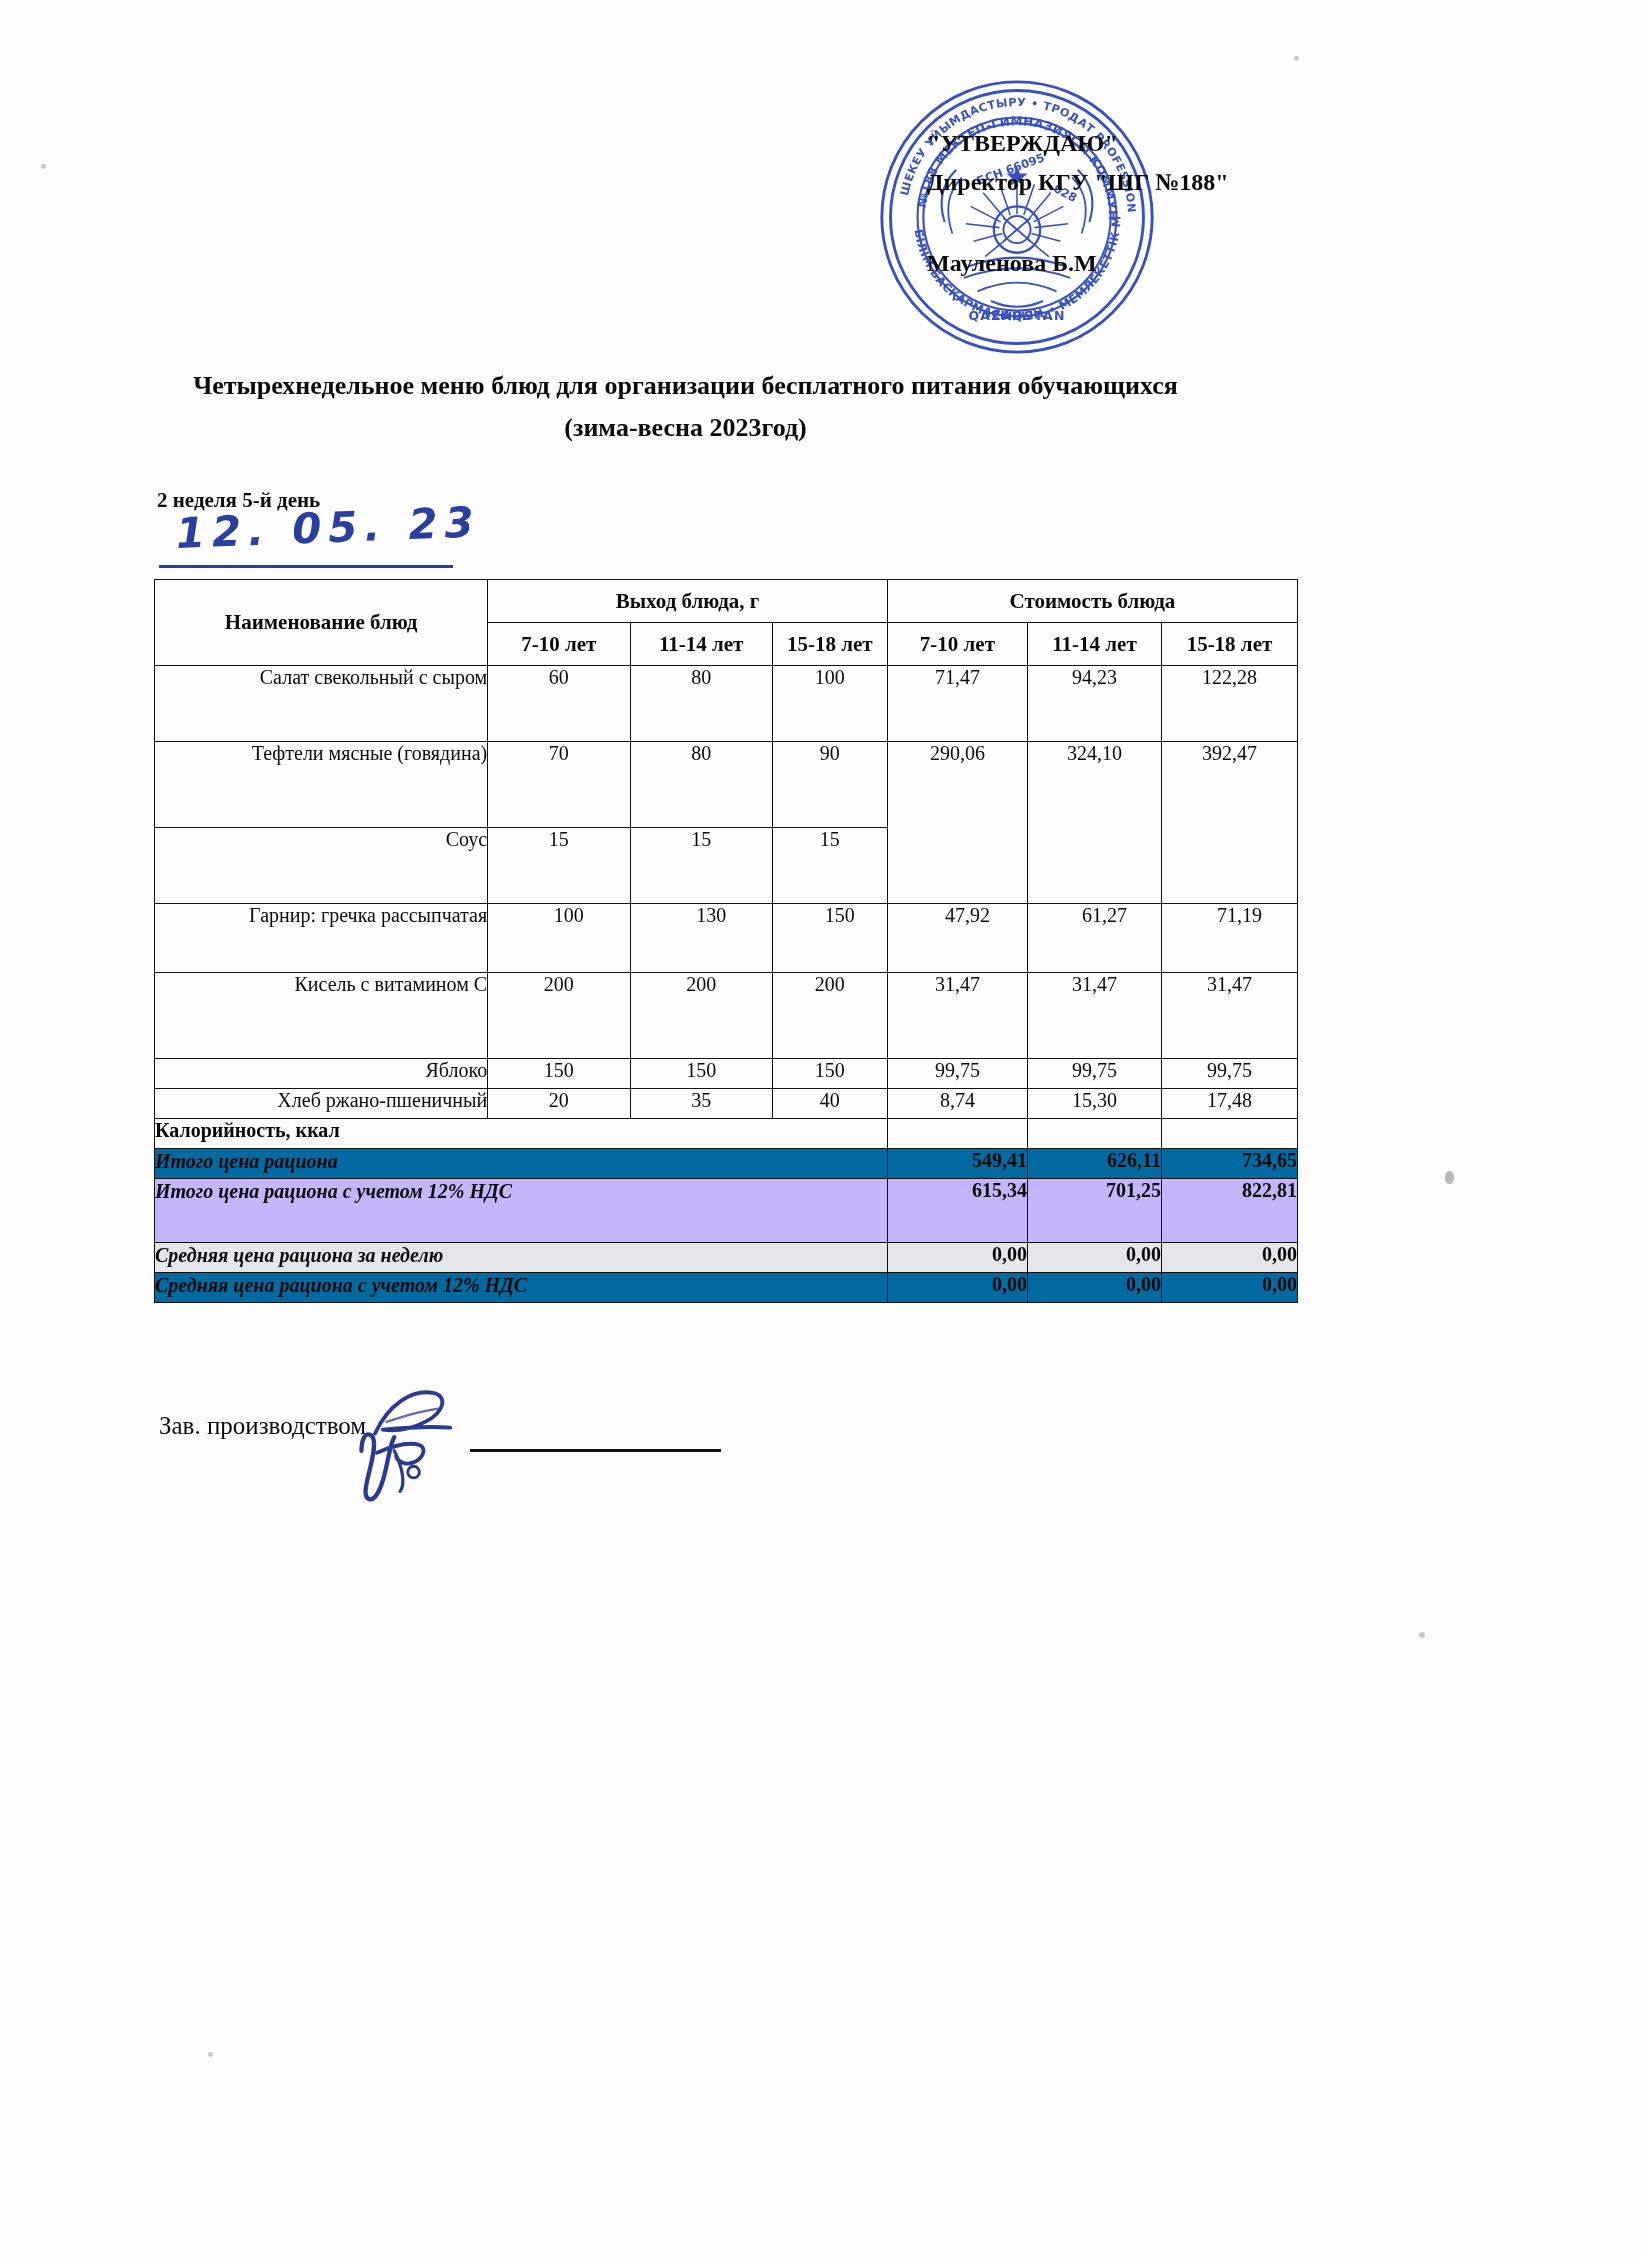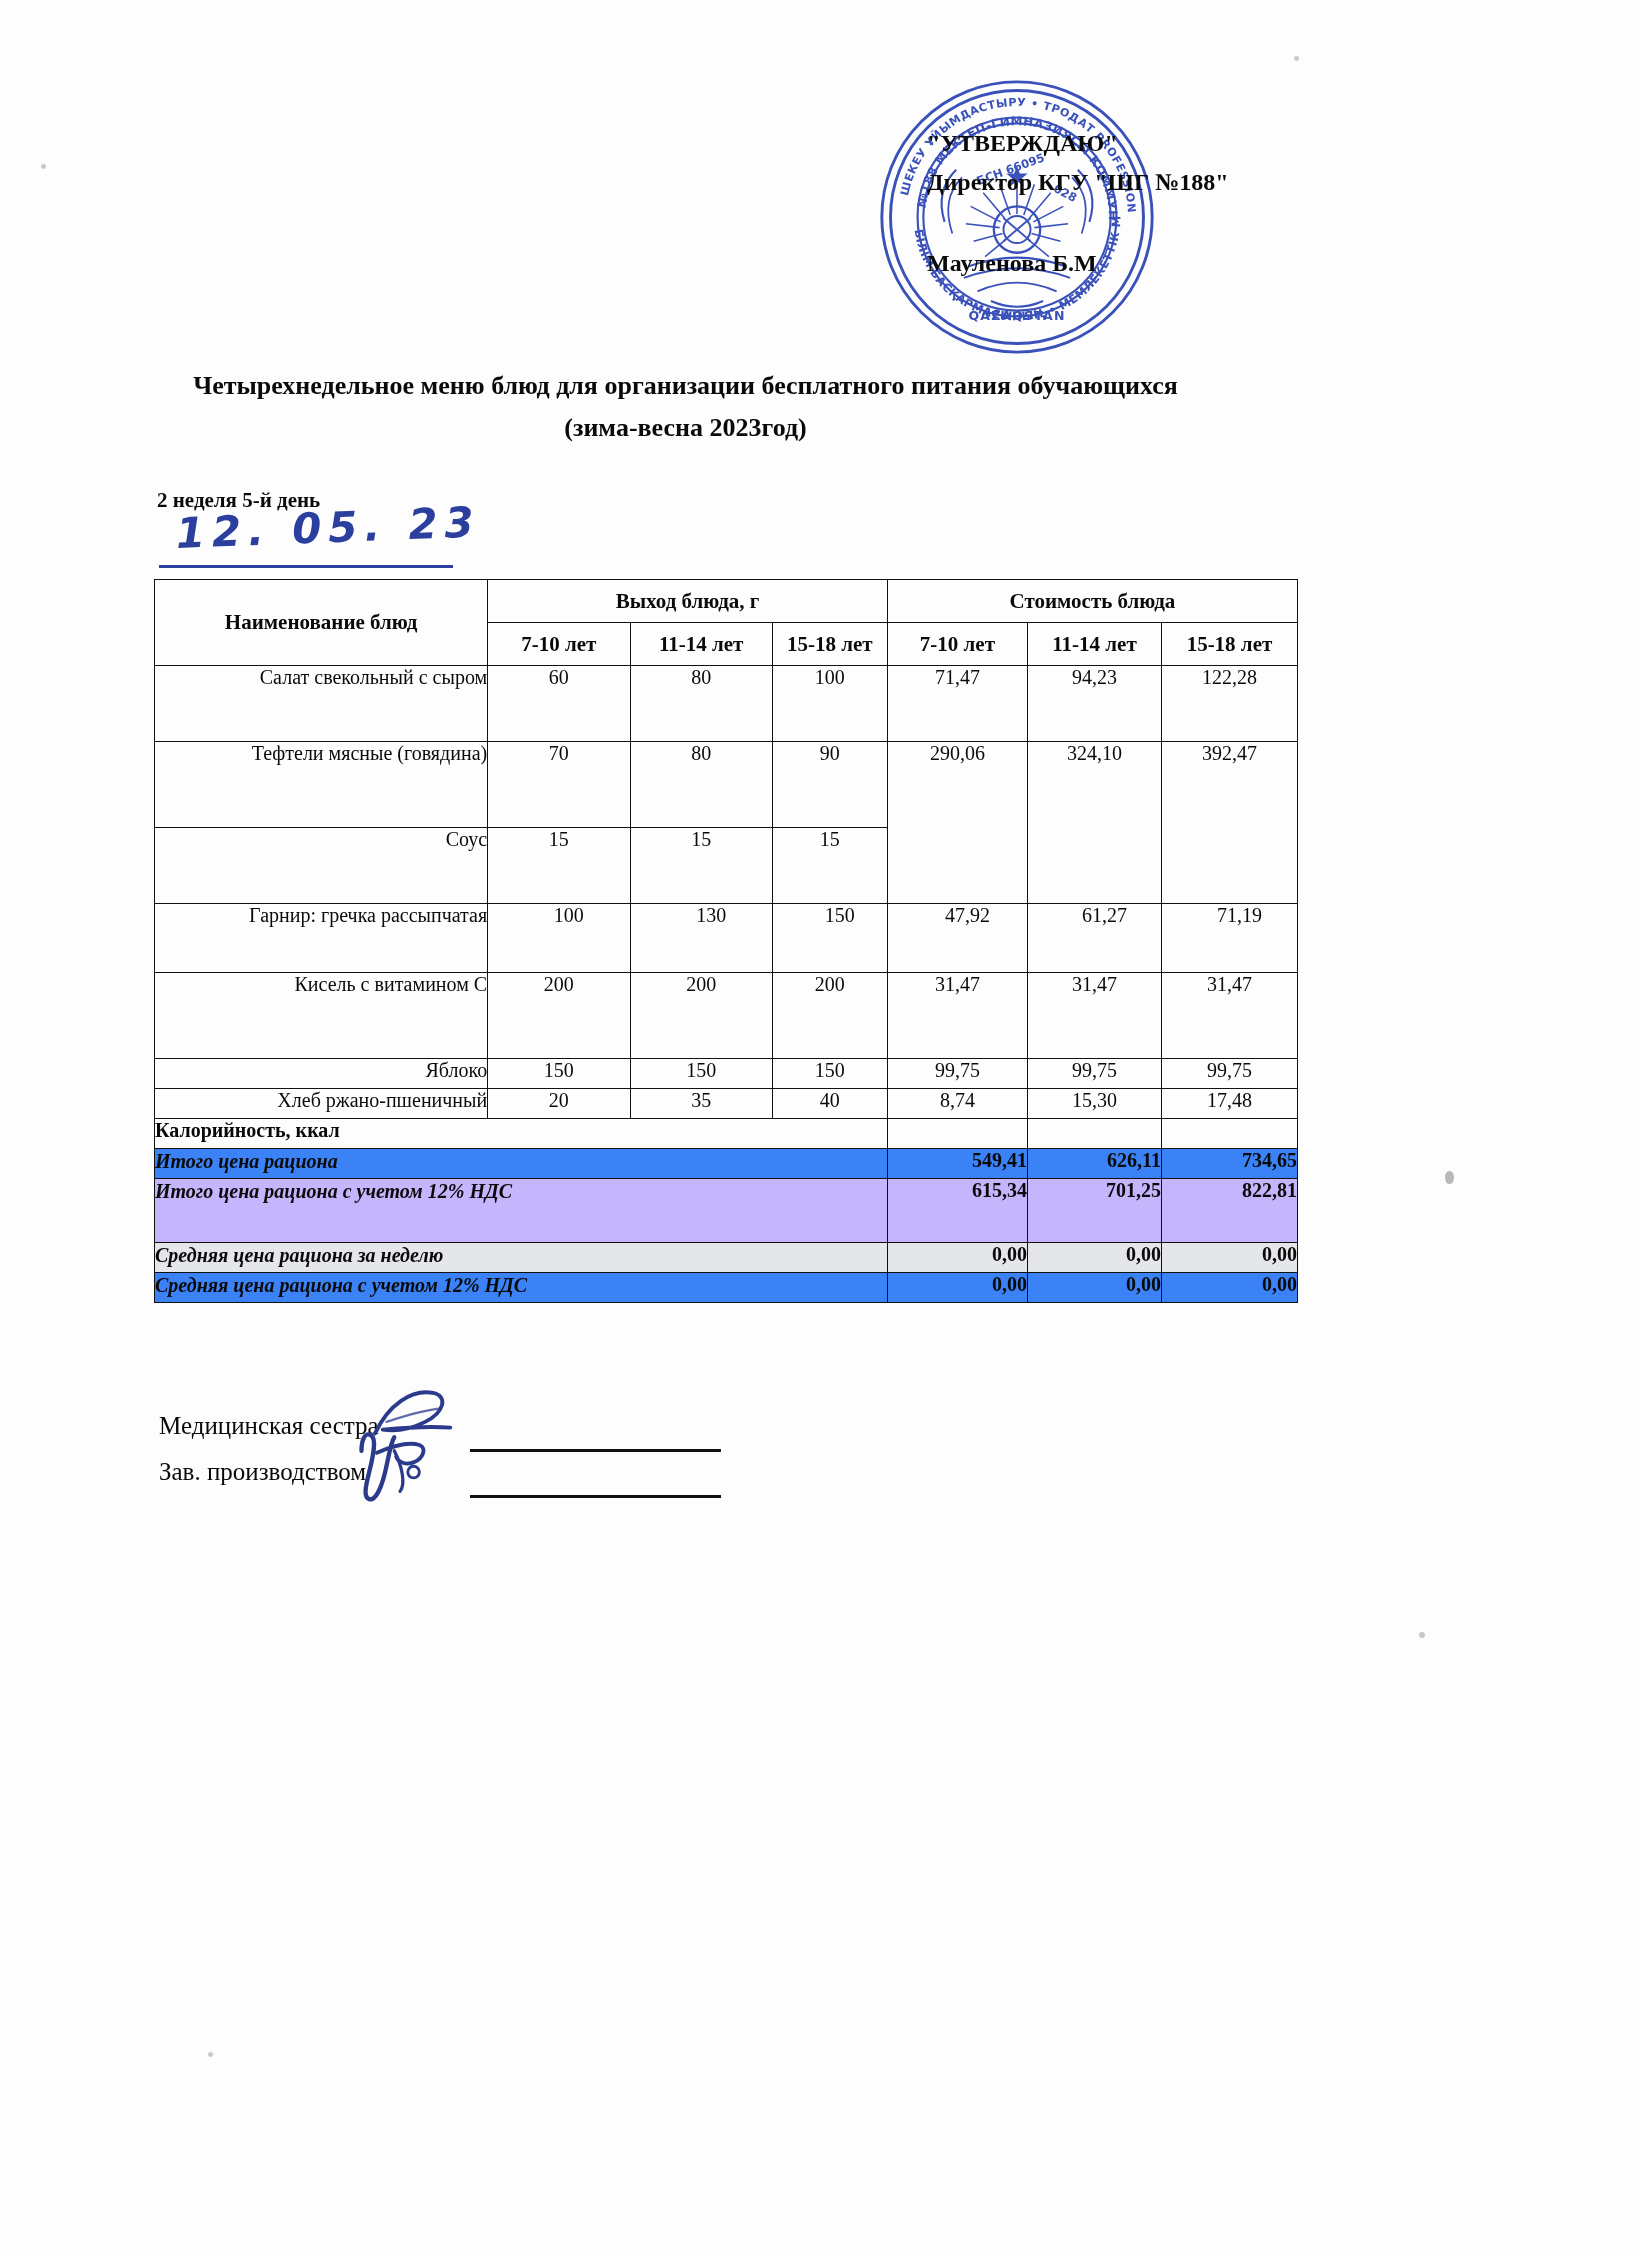--- a/index.html
+++ b/index.html
@@ -160,21 +160,21 @@
     padding: 2.9px 5.8px 0 0;
     font-weight: bold;
     vertical-align: top;
   }
   td.kcal {
     text-align: left;
     padding: 2.9px 0 0 6.8px;
     font-weight: bold;
     vertical-align: top;
   }
-  tr.shade-light td { background: #3b82f6; }
+  tr.shade-light td { background: #0369a1; }
   tr.shade-dark td  { background: #c4b5fd; }
   tr.shade-lightest td { background: #e4e6ea; }
 
   
   .sig {
     position: absolute;
     left: 159px;
     top: 1412px;
     width: 618px;
   }
@@ -405,24 +405,20 @@
           <td class="sum-val">0,00</td>
           <td class="sum-val">0,00</td>
           <td class="sum-val">0,00</td>
         </tr>
       </tbody>
     </table>
   </div>
 
   <div class="sig">
     <div class="sig-row">
-      <div class="sig-label">Медицинская сестра</div>
-      <div class="sig-rule"></div>
-    </div>
-    <div class="sig-row">
       <div class="sig-label">Зав. производством</div>
       <div class="sig-rule"></div>
     </div>
   </div>
 
   <svg class="sig-ink" viewBox="0 0 230 130">
     <g fill="none" stroke="#2c3a8c" stroke-linecap="round" stroke-linejoin="round">
       <path d="M 58,52 C 72,22 96,6 118,10 C 134,13 130,30 110,40 C 94,48 78,50 66,48 C 88,46 112,44 136,46" stroke-width="4"></path>
       <path d="M 70,40 C 88,34 108,28 126,26" stroke-width="2.4" opacity="0.75"></path>
       <path d="M 44,70 C 44,58 48,50 54,54 C 60,58 56,76 52,92 C 48,108 46,118 52,120 C 58,122 64,110 68,94 C 72,78 74,62 78,56" stroke-width="4.5"></path>

